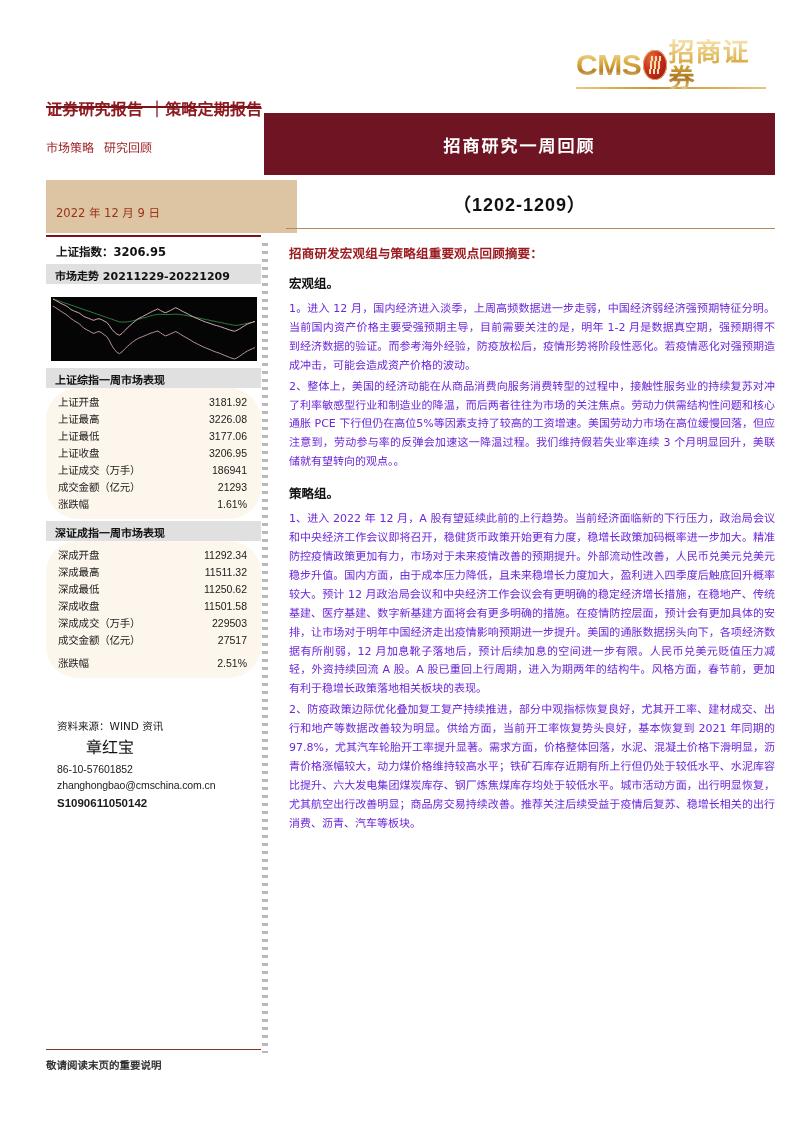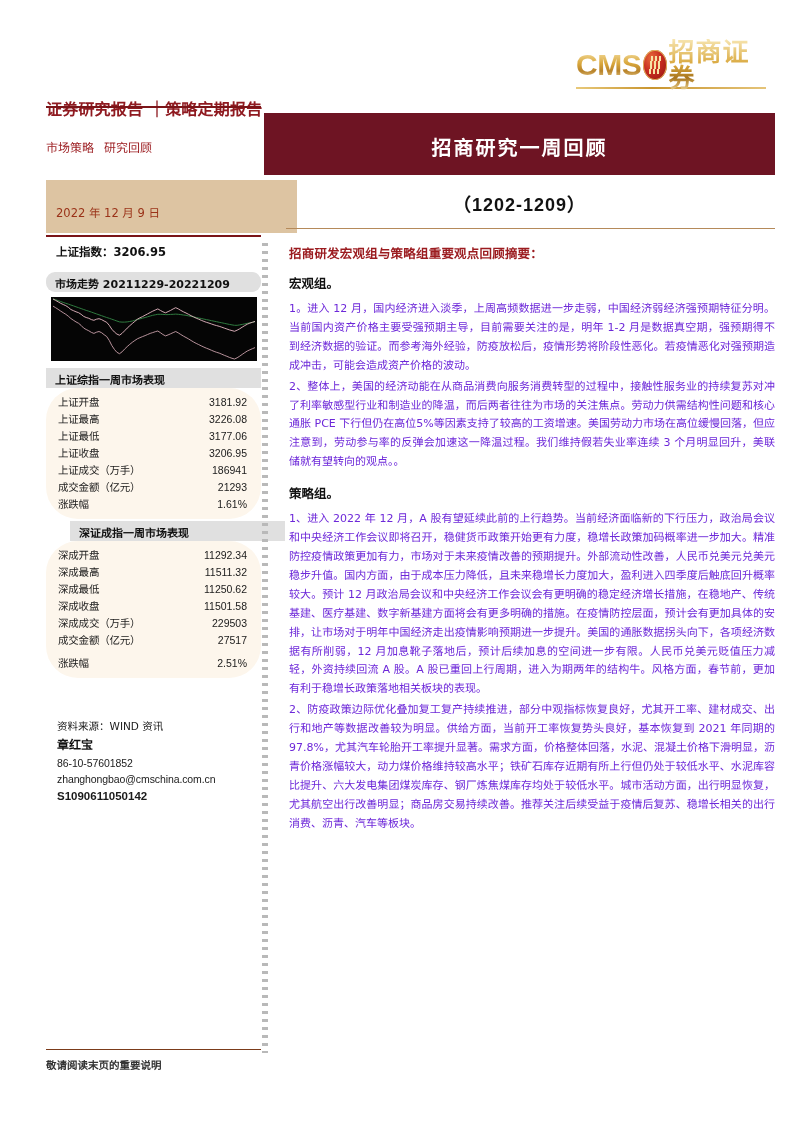--- a/index.html
+++ b/index.html
@@ -153,23 +153,23 @@
     width: 215px; height: 20px;
     background: #e0e0e0;
     box-sizing: border-box;
     padding: 3px 0 0 9px;
     font-family: "DejaVu Sans", sans-serif;
     font-weight: bold;
     font-size: 11px;
     color: #111;
     white-space: nowrap;
   }
-  #band-trend { top: 272px; border-radius: 9px; }
+  #band-trend { top: 264px; }
   #band-sh    { top: 368px; }
-  #band-sz    { top: 521px; margin-left: 24px; }
+  #band-sz    { top: 521px; }
 
   .mini-chart {
     position: absolute;
     left: 51px; top: 297px;
     width: 206px; height: 64px;
     background: #050505;
     overflow: hidden;
   }
 
   .panel {
@@ -209,24 +209,25 @@
   .src-block {
     position: absolute;
     left: 57px; top: 718px;
     width: 205px;
     font-family: "DejaVu Sans", sans-serif;
     font-size: 10.5px;
     color: #1a1a1a;
     line-height: 1.55;
   }
   .src-block .name {
-    font-weight: bold;
-    font-size: 12px;
+    font-weight: normal;
+    font-size: 16px;
     color: #111;
     margin-top: 2px;
+    margin-left: 29px;
   }
   .src-block .mono {
     font-family: "Liberation Sans", sans-serif;
     font-size: 10.5px;
     letter-spacing: -0.1px;
   }
   .src-block .lic {
     font-family: "Liberation Sans", sans-serif;
     font-weight: bold;
     font-size: 11.5px;
@@ -248,21 +249,21 @@
     left: 264px; top: 113px;
     width: 511px; height: 62px;
     background: #6e1423;
   }
   .banner-title {
     position: absolute;
     left: 0; right: 0; top: 19px;
     text-align: center;
     font-family: "DejaVu Sans", sans-serif;
     font-weight: bold;
-    font-size: 20px;
+    font-size: 17px;
     color: #ffffff;
     letter-spacing: 2px;
   }
   .banner-sub {
     position: absolute;
     left: 264px; top: 190px;
     width: 511px;
     text-align: center;
     font-family: "Liberation Sans", sans-serif;
     font-weight: bold;

